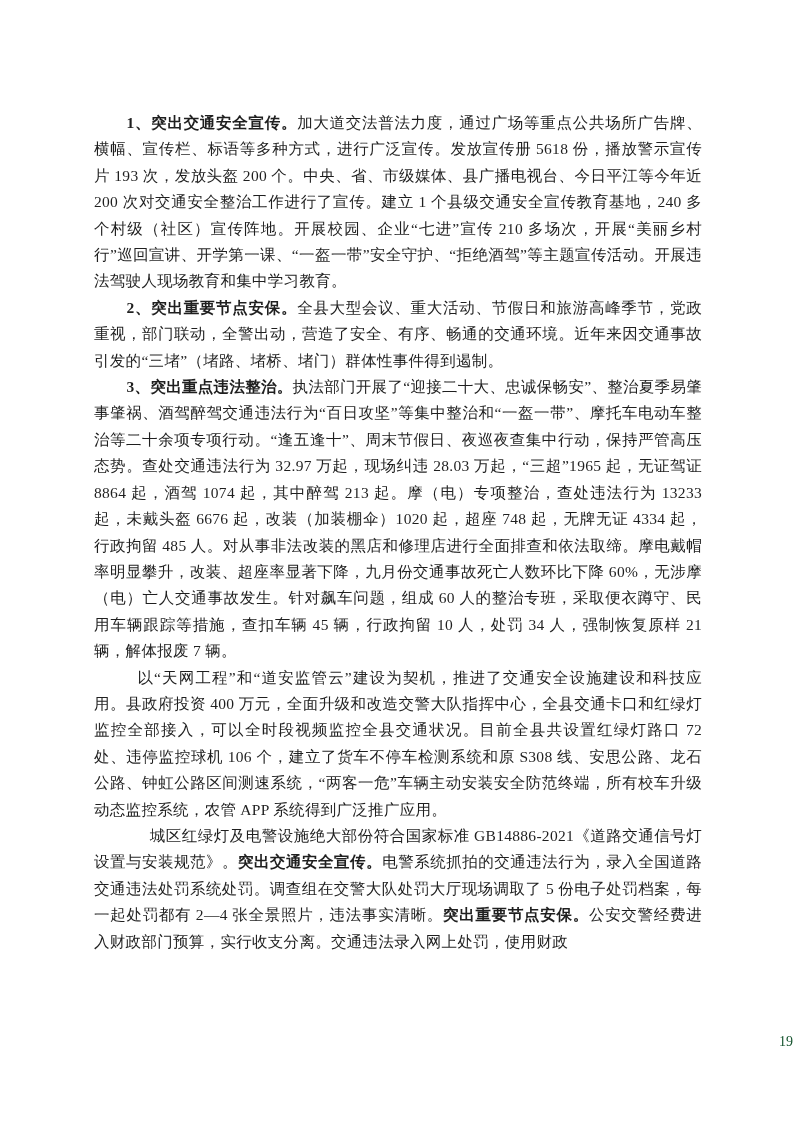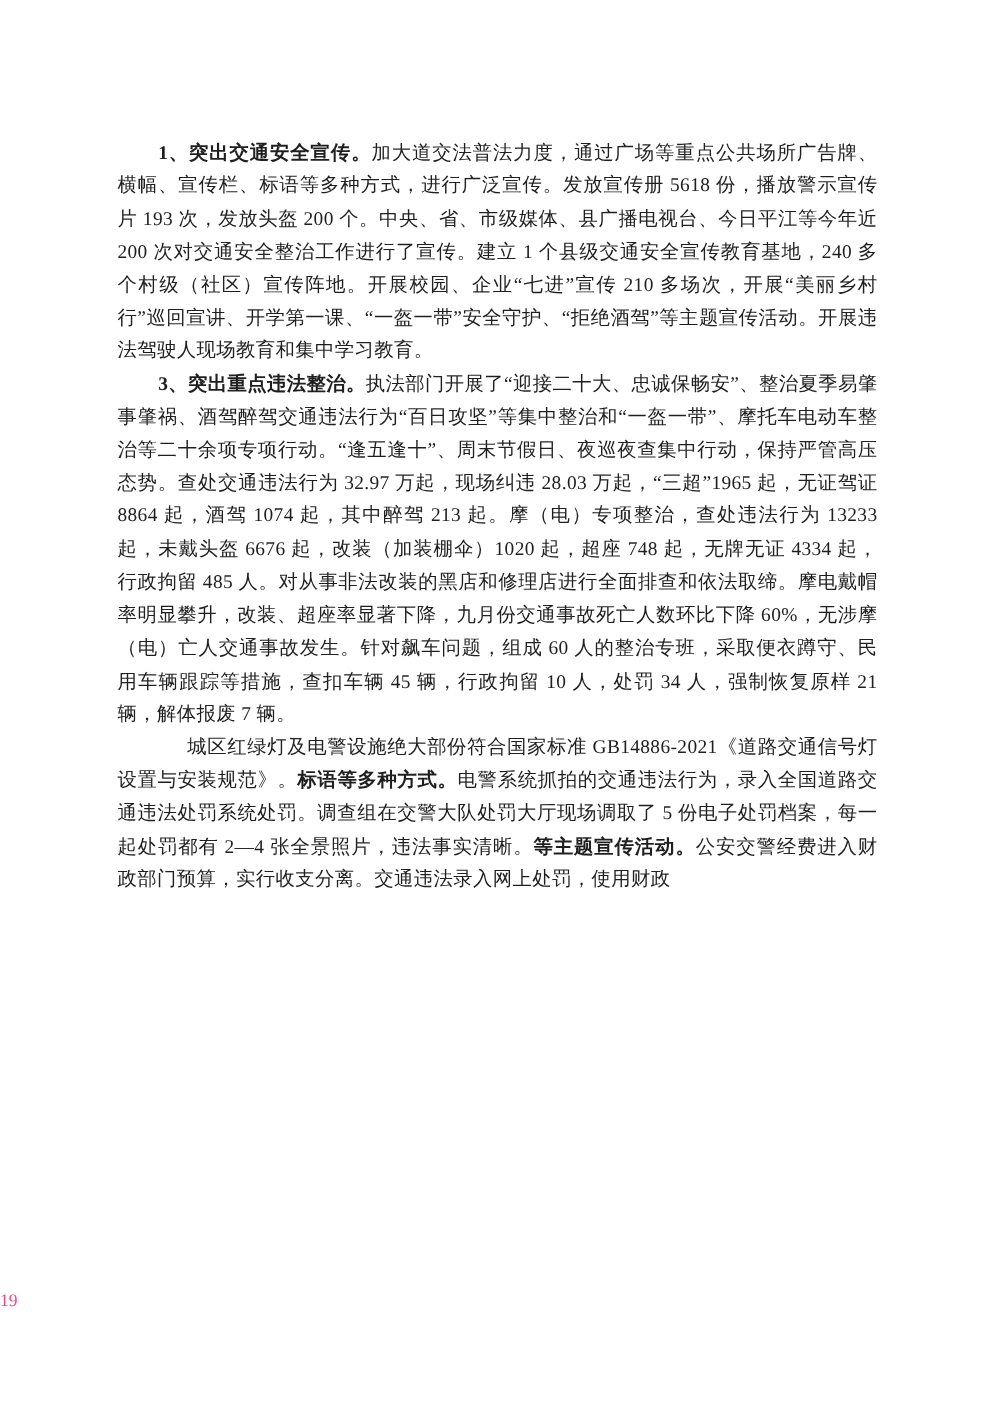--- a/index.html
+++ b/index.html
@@ -32,28 +32,30 @@
     text-indent: 2.1em;
   }
   p.para.indent-deep   { text-indent: 2.8em; }
   p.para.indent-deeper { text-indent: 3.6em; }
   .bold { font-weight: bold; }
   .page-number {
     position: absolute;
     top: 1034px;
     left: 0;
     width: 100%;
-    text-align: left;
+    text-align: right;
     font-size: 14px;
-    color: #ec4899;
+    color: #14532d;
   }
 </style>
 </head>
 <body>
 
 <div class="page">
   <div class="doc-body" id="doc-body">
       <p class="para"><span class="bold">1、突出交通安全宣传。</span><span>加大道交法普法力度，通过广场等重点公共场所广告牌、横幅、宣传栏、标语等多种方式，进行广泛宣传。发放宣传册 5618 份，播放警示宣传片 193 次，发放头盔 200 个。中央、省、市级媒体、县广播电视台、今日平江等今年近 200 次对交通安全整治工作进行了宣传。建立 1 个县级交通安全宣传教育基地，240 多个村级（社区）宣传阵地。开展校园、企业“七进”宣传 210 多场次，开展“美丽乡村行”巡回宣讲、开学第一课、“一盔一带”安全守护、“拒绝酒驾”等主题宣传活动。开展违法驾驶人现场教育和集中学习教育。</span></p>
+      <p class="para"><span class="bold">2、突出重要节点安保。</span><span>全县大型会议、重大活动、节假日和旅游高峰季节，党政重视，部门联动，全警出动，营造了安全、有序、畅通的交通环境。近年来因交通事故引发的“三堵”（堵路、堵桥、堵门）群体性事件得到遏制。</span></p>
       <p class="para"><span class="bold">3、突出重点违法整治。</span><span>执法部门开展了“迎接二十大、忠诚保畅安”、整治夏季易肇事肇祸、酒驾醉驾交通违法行为“百日攻坚”等集中整治和“一盔一带”、摩托车电动车整治等二十余项专项行动。“逢五逢十”、周末节假日、夜巡夜查集中行动，保持严管高压态势。查处交通违法行为 32.97 万起，现场纠违 28.03 万起，“三超”1965 起，无证驾证 8864 起，酒驾 1074 起，其中醉驾 213 起。摩（电）专项整治，查处违法行为 13233 起，未戴头盔 6676 起，改装（加装棚伞）1020 起，超座 748 起，无牌无证 4334 起，行政拘留 485 人。对从事非法改装的黑店和修理店进行全面排查和依法取缔。摩电戴帽率明显攀升，改装、超座率显著下降，九月份交通事故死亡人数环比下降 60%，无涉摩（电）亡人交通事故发生。针对飙车问题，组成 60 人的整治专班，采取便衣蹲守、民用车辆跟踪等措施，查扣车辆 45 辆，行政拘留 10 人，处罚 34 人，强制恢复原样 21 辆，解体报废 7 辆。</span></p>
-      <p class="para indent-deeper"><span>城区红绿灯及电警设施绝大部份符合国家标准 GB14886-2021《道路交通信号灯设置与安装规范》。</span><span class="bold">标语等多种方式。</span><span>电警系统抓拍的交通违法行为，录入全国道路交通违法处罚系统处罚。调查组在交警大队处罚大厅现场调取了 5 份电子处罚档案，每一起处罚都有 2—4 张全景照片，违法事实清晰。</span><span class="bold">等主题宣传活动。</span><span>公安交警经费进入财政部门预算，实行收支分离。交通违法录入网上处罚，使用财政</span></p>
+      <p class="para indent-deep"><span>以“天网工程”和“道安监管云”建设为契机，推进了交通安全设施建设和科技应用。县政府投资 400 万元，全面升级和改造交警大队指挥中心，全县交通卡口和红绿灯监控全部接入，可以全时段视频监控全县交通状况。目前全县共设置红绿灯路口 72 处、违停监控球机 106 个，建立了货车不停车检测系统和原 S308 线、安思公路、龙石公路、钟虹公路区间测速系统，“两客一危”车辆主动安装安全防范终端，所有校车升级动态监控系统，农管 APP 系统得到广泛推广应用。</span></p>
+      <p class="para indent-deeper"><span>城区红绿灯及电警设施绝大部份符合国家标准 GB14886-2021《道路交通信号灯设置与安装规范》。</span><span class="bold">突出交通安全宣传。</span><span>电警系统抓拍的交通违法行为，录入全国道路交通违法处罚系统处罚。调查组在交警大队处罚大厅现场调取了 5 份电子处罚档案，每一起处罚都有 2—4 张全景照片，违法事实清晰。</span><span class="bold">突出重要节点安保。</span><span>公安交警经费进入财政部门预算，实行收支分离。交通违法录入网上处罚，使用财政</span></p>
     </div>
   <div class="page-number">19</div>
 </div>
 
 </body></html>

